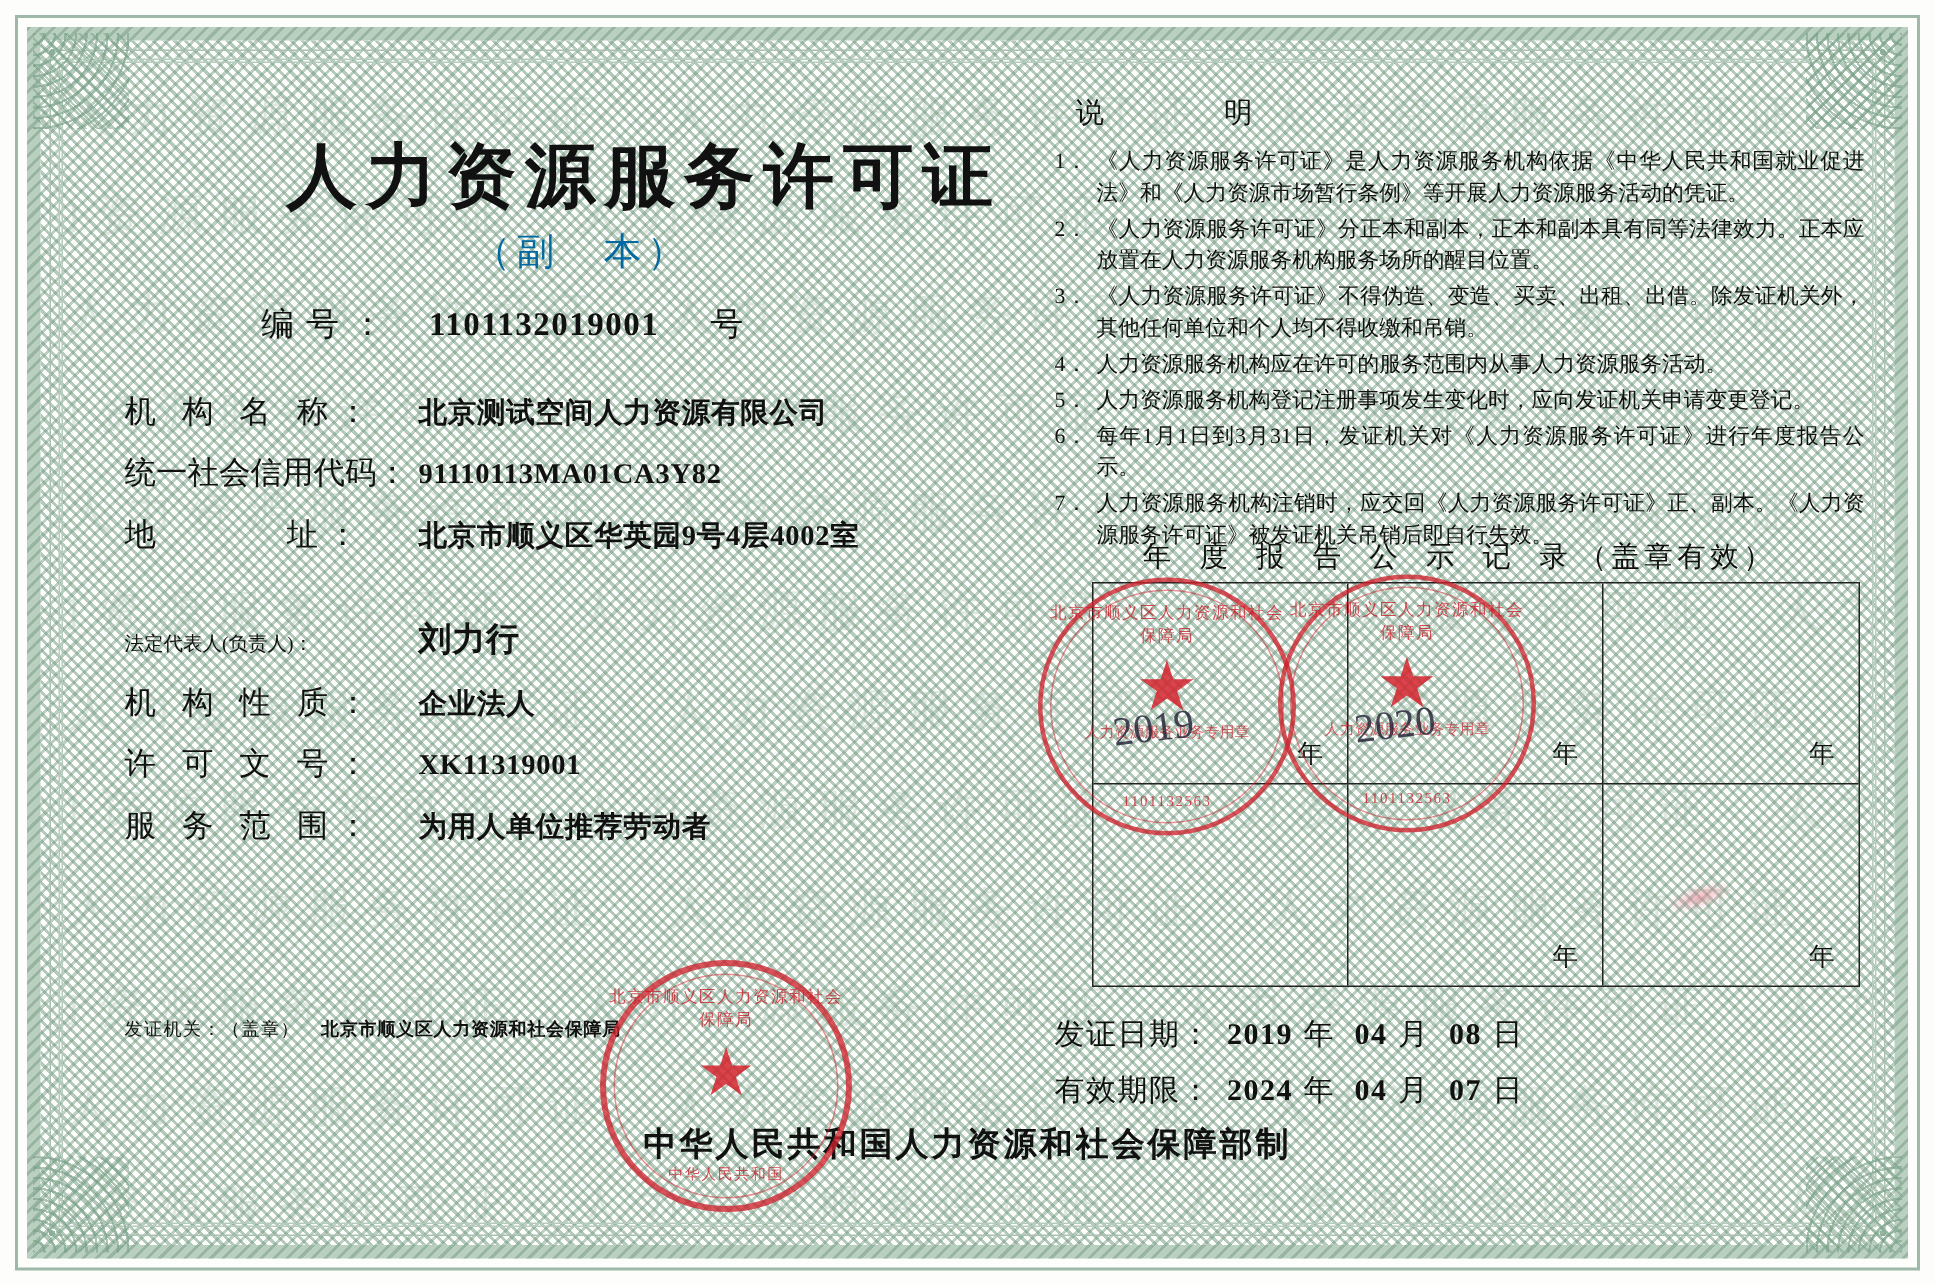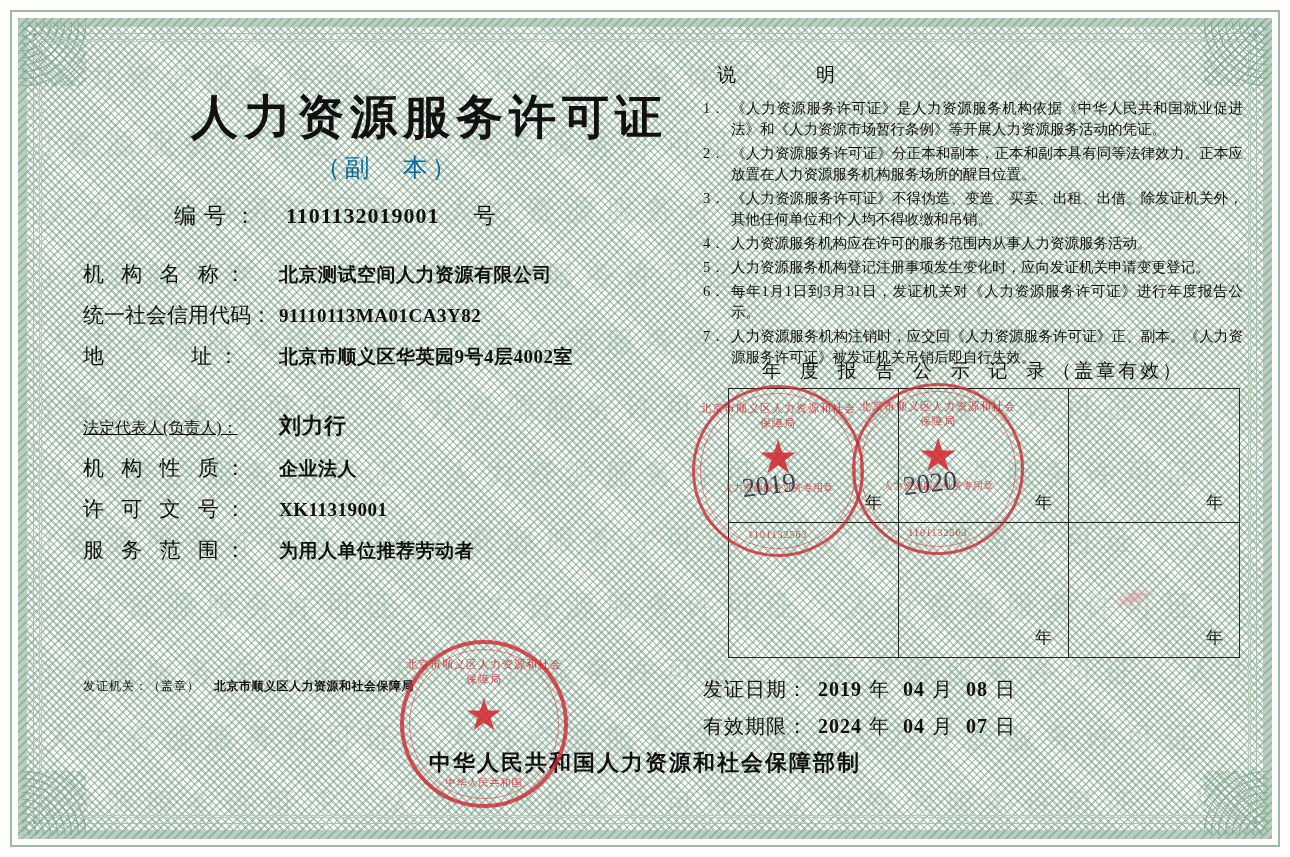--- a/index.html
+++ b/index.html
@@ -151,21 +151,21 @@
     white-space: nowrap;
   }
   .field .k.spread2 { letter-spacing: 6px; }
   .field .k.tight { letter-spacing: 0px; }
   .field .v {
     font-size: 19px;
     font-weight: bold;
     color: #111;
     letter-spacing: 0.5px;
   }
-  .field.small .k { font-size: 16px; text-decoration: underline; }
+  .field.small .k { font-size: 13px; }
   .field.small .v { font-size: 22px; text-align: center; }
   .gap-big { height: 28px; }
 
   .issuer-row {
     position: absolute;
     left: 35px;
     top: 630px;
     font-size: 12px;
     color: #111;
   }

